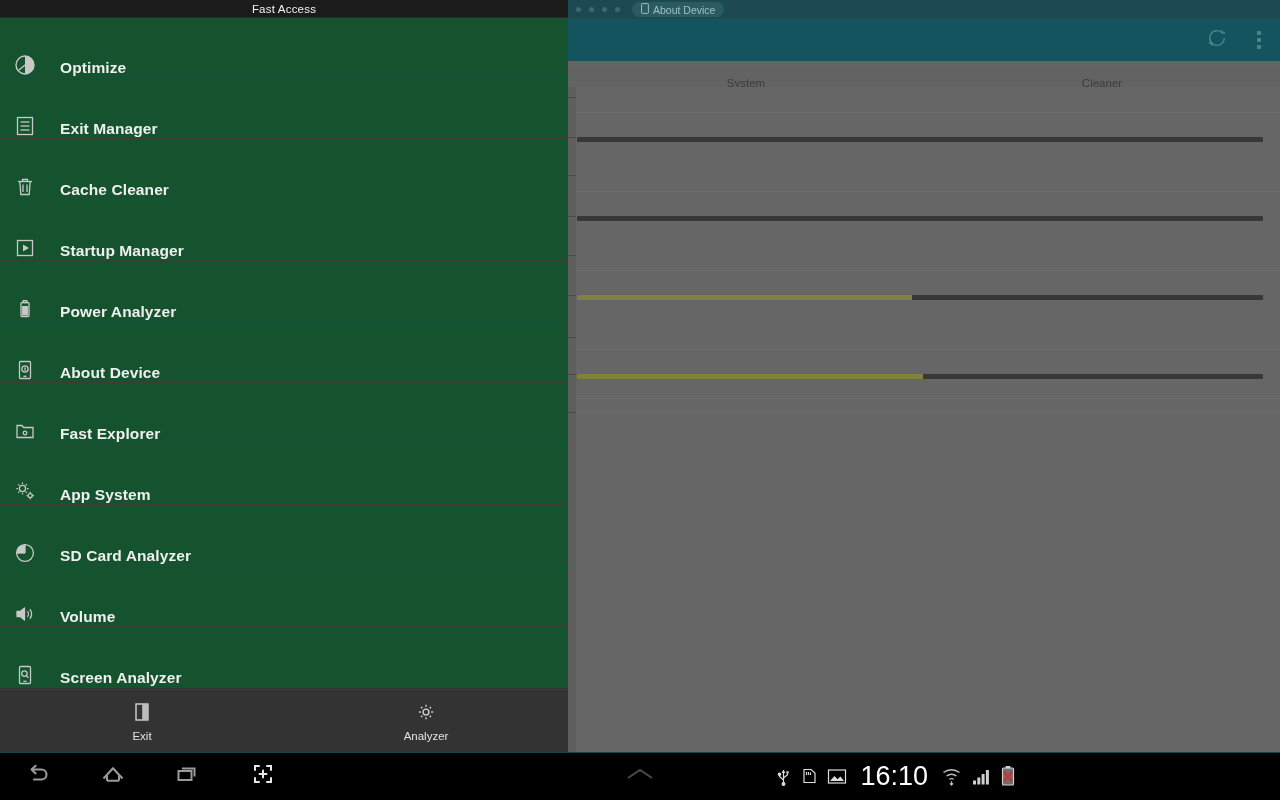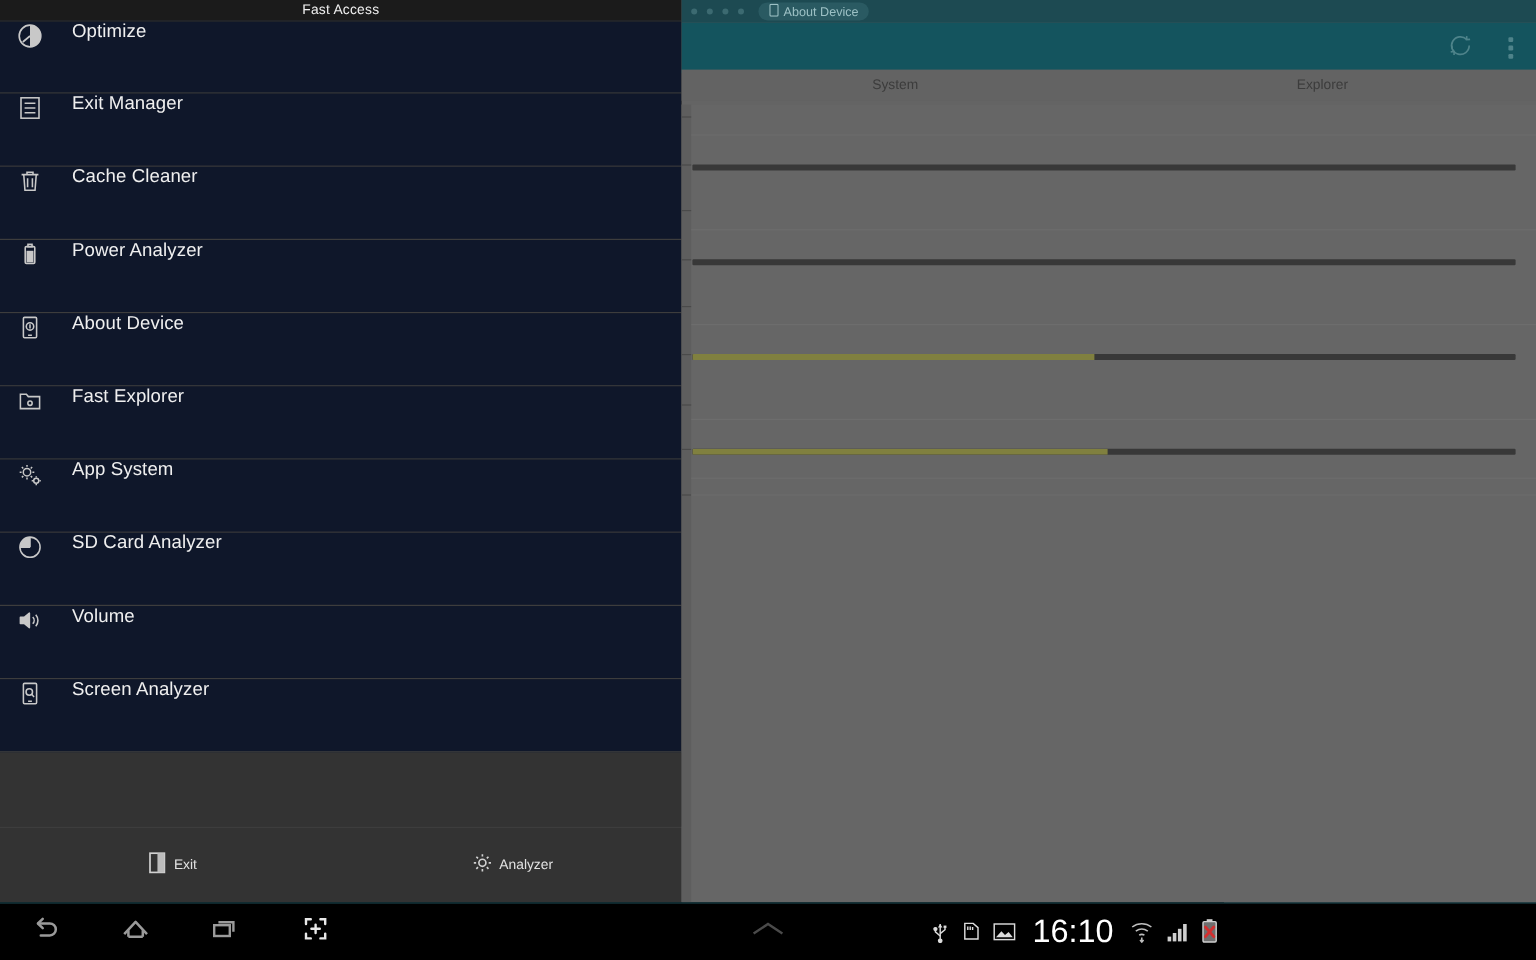--- a/index.html
+++ b/index.html
@@ -17,41 +17,42 @@
     background:#333333;
     display:flex;flex-direction:column;
   }
   .sidebar-header{
     height:17px;min-height:17px;background:#1b1b1b;
     display:flex;align-items:center;justify-content:center;
     color:#f0f0f0;font-size:11.5px;letter-spacing:.2px;
   }
   .sidebar-list{flex:1;overflow:hidden;}
   .nav-row{
-    position:relative;height:61px;display:flex;align-items:flex-start;
+    position:relative;height:61px;display:flex;align-items:flex-end;
     box-sizing:border-box;border-bottom:1px solid #3d3d3d;
-    background:#0f172a;
+    background:#14532d;
+    font-weight:bold;
   }
   .nav-row:first-child{border-top:1px solid #2c2c2c;}
   .nav-icon{
     width:50px;min-width:50px;margin-left:0;
     display:flex;align-items:center;justify-content:center;
     color:#c8c8c8;
   }
   .nav-icon svg{display:block;}
   .nav-label{
     color:#efefef;font-size:15.5px;margin-left:10px;letter-spacing:.1px;
   }
   .sidebar-footer{
     height:62px;min-height:62px;background:#333333;
     border-top:1px solid #3d3d3d;
     display:flex;align-items:stretch;
   }
   .footer-btn{
-    flex:1;display:flex;
+    flex:1;display:flex;flex-direction:column;
     align-items:center;justify-content:center;gap:3px;
     color:#d8d8d8;
   }
   .footer-label{font-size:11.5px;color:#e2e2e2;}
 
   
   .app{
     position:absolute;left:568px;top:0;width:712px;height:752px;
     background:#646464;
   }
@@ -70,21 +71,21 @@
     position:absolute;left:0;top:19px;width:712px;height:42px;
     background:#14545e;display:flex;align-items:center;justify-content:flex-end;
   }
   .ab-icon{
     width:42px;height:42px;display:flex;align-items:center;justify-content:center;
     color:#4e838a;
   }
   .ab-dots{display:flex;flex-direction:column;gap:3px;align-items:center;}
   .ab-dots i{width:4px;height:4px;background:#4e838a;border-radius:1px;display:block;}
   .seg-head{
-    position:absolute;left:0;top:58px;width:712px;height:26px;
+    position:absolute;left:0;top:70px;width:712px;height:26px;
     background:#636363;display:flex;align-items:center;
   }
   .seg-item{
     flex:1;text-align:center;color:#3c3c3c;font-size:11.5px;
   }
   .panel-body{
     position:absolute;left:0;top:87px;width:712px;height:665px;
     background:#666666;overflow:hidden;
   }
   .scroll-rail{
@@ -165,20 +166,29 @@
             <path d="M5 6.5h14"></path>
             <path d="M9.5 6.5V4.5h5v2"></path>
             <path d="M6.8 6.5l1 13h8.4l1-13"></path>
             <line x1="10" y1="9.5" x2="10" y2="17"></line>
             <line x1="14" y1="9.5" x2="14" y2="17"></line>
           </svg>
         </span>
         <span class="nav-label">Cache Cleaner</span>
       </div>
 
+      <div class="nav-row">
+        <span class="nav-icon">
+          <svg width="24" height="24" viewBox="0 0 24 24" fill="none" stroke="#c8c8c8" stroke-width="1.3">
+            <rect x="4.5" y="4.5" width="15" height="15"></rect>
+            <path d="M10 8.5l6 3.5-6 3.5z" fill="#c8c8c8" stroke="none"></path>
+          </svg>
+        </span>
+        <span class="nav-label">Startup Manager</span>
+      </div>
 
       <div class="nav-row">
         <span class="nav-icon">
           <svg width="24" height="24" viewBox="0 0 24 24" fill="none" stroke="#c8c8c8" stroke-width="1.3">
             <rect x="8" y="5.5" width="8" height="14" rx="1"></rect>
             <rect x="10.3" y="3.6" width="3.4" height="2"></rect>
             <rect x="9.1" y="9" width="5.8" height="9.4" fill="#c8c8c8" stroke="none"></rect>
           </svg>
         </span>
         <span class="nav-label">Power Analyzer</span>
@@ -312,21 +322,21 @@
         <span class="ab-dots">
           <i></i>
             <i></i>
             <i></i>
         </span>
       </div>
     </div>
 
     <div class="seg-head">
       <div class="seg-item">System</div>
-      <div class="seg-item">Explorer</div>
+      <div class="seg-item">Cleaner</div>
     </div>
 
     <div class="panel-body">
       <div class="scroll-rail"></div>
       <div id="rail-ticks">
           <div class="rail-tick" style="top: 10px;"></div>
           <div class="rail-tick" style="top: 50px;"></div>
           <div class="rail-tick" style="top: 88px;"></div>
           <div class="rail-tick" style="top: 129px;"></div>
           <div class="rail-tick" style="top: 168px;"></div>

